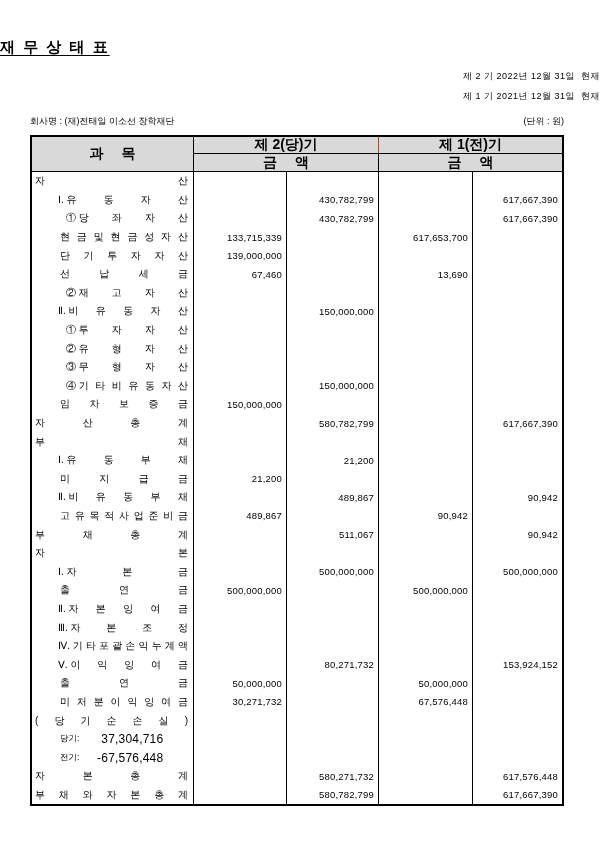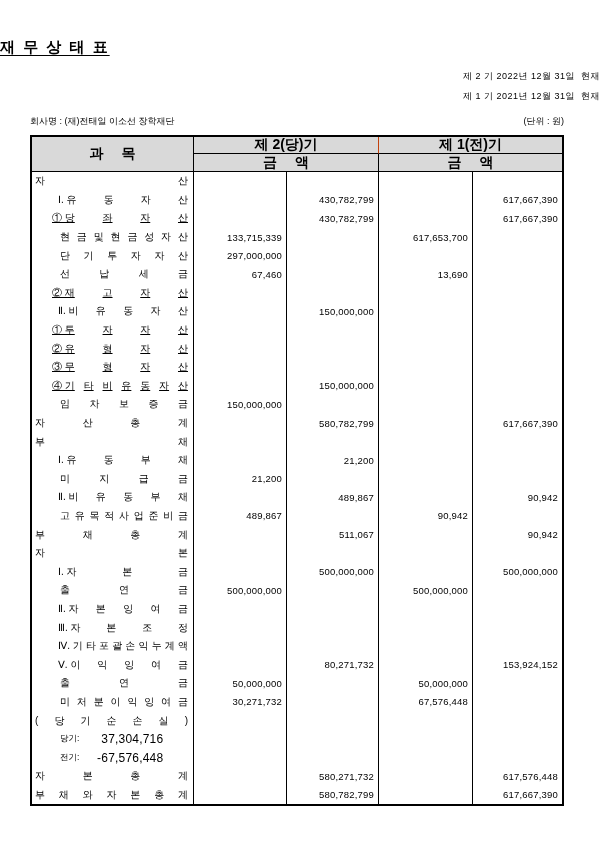--- a/index.html
+++ b/index.html
@@ -29,21 +29,21 @@
 
   .fs-body .row { display:grid; grid-template-columns:161px 93px 92px 94px 90px; height:18.6px; }
   .row > div { display:flex; align-items:center; overflow:hidden; }
   .acct { font-size:10px; padding-right:5px; }
   .num { justify-content:flex-end; padding-right:4px; font-size:9.5px; border-left:1px solid #000;
          font-family:"Liberation Sans", sans-serif; letter-spacing:0.2px; }
   .spread { flex:1; display:flex; justify-content:space-between; align-items:center; }
   .spread span { white-space:pre; }
   .i0 { padding-left:3px; }
   .i1 { padding-left:26px; }
-  .i2 { padding-left:20px;text-decoration:underline; }
+  .i2 { padding-left:34px; }
   .i3 { padding-left:28px; }
   .dlabel { font-size:8.5px; }
   .dvalue { display:inline-block; width:84px; text-align:right; font-size:12px; letter-spacing:0.2px; }
 </style>
 </head>
 <body>
 
 <div class="page">
   <div class="title">재 무 상 태 표</div>
 
@@ -129,21 +129,21 @@
             <div class="acct i3">
               <span class="spread">
                 <span>단</span>
                 <span>기</span>
                 <span>투</span>
                 <span>자</span>
                 <span>자</span>
                 <span>산</span>
               </span>
             </div>
-            <div class="num">297,000,000</div>
+            <div class="num">139,000,000</div>
             <div class="num"></div>
             <div class="num"></div>
             <div class="num"></div>
           </div>
           <div class="row">
             <div class="acct i3">
               <span class="spread">
                 <span>선</span>
                 <span>납</span>
                 <span>세</span>

